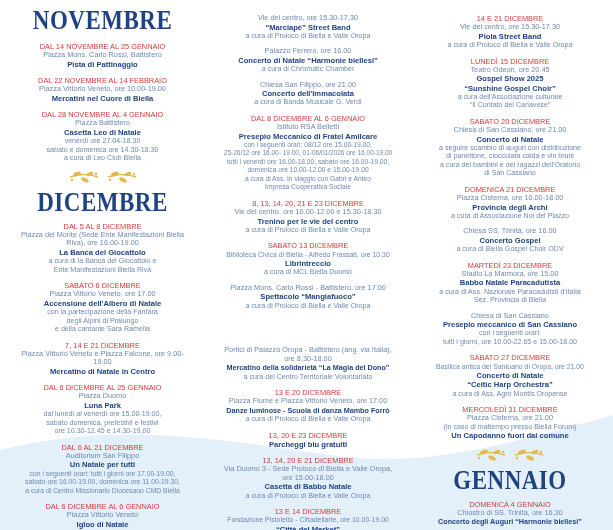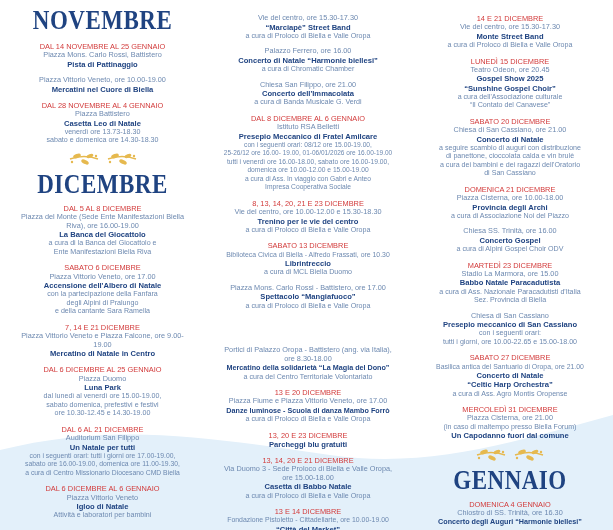--- a/index.html
+++ b/index.html
@@ -45,29 +45,31 @@
   <div class="col col1" style="top:8px;">
     <h1 class="month">NOVEMBRE</h1>
     <div style="height:8px"></div>
 
     <div class="ev">
       <div class="date">DAL 14 NOVEMBRE AL 25 GENNAIO</div>
       <div class="loc">Piazza Mons. Carlo Rossi, Battistero</div>
       <div class="title">Pista di Pattinaggio</div>
     </div>
     <div class="ev">
+      <div class="date">DAL 22 NOVEMBRE AL 14 FEBBRAIO</div>
       <div class="loc">Piazza Vittorio Veneto, ore 10.00-19.00</div>
       <div class="title">Mercatini nel Cuore di Biella</div>
     </div>
     <div class="ev">
       <div class="date">DAL 28 NOVEMBRE AL 4 GENNAIO</div>
       <div class="loc">Piazza Battistero</div>
       <div class="title">Casetta Leo di Natale</div>
-      <div class="note">venerdì ore 13.73-18.30</div>
+      <div class="note">venerdì ore 27.04-18.30</div>
       <div class="note">sabato e domenica ore 14.30-18.30</div>
+      <div class="note">a cura di Leo Club Biella</div>
     </div>
 
     <div class="ornament">
       <svg viewBox="0 0 32 14">
           <path d="M2,7 Q16,2 30,7" stroke="#e6b94e" stroke-width="1.4" fill="none"></path>
           <ellipse cx="9" cy="4" rx="4" ry="2" fill="#e6b94e" transform="rotate(-20 9 4)"></ellipse>
           <ellipse cx="17" cy="10" rx="4" ry="2" fill="#e6b94e" transform="rotate(25 17 10)"></ellipse>
           <ellipse cx="22" cy="4" rx="3.5" ry="1.8" fill="#e6b94e" transform="rotate(-20 22 4)"></ellipse>
           <circle cx="28" cy="4" r="1.2" fill="#e6b94e"></circle>
           <circle cx="4" cy="10" r="1.2" fill="#e6b94e"></circle>
@@ -203,21 +205,21 @@
       <div class="note">a cura di Cittadellarte Fondazione Pistoletto</div>
 
     </div>
 
   </div>
 
   <div class="col col3" style="top:14px;">
     <div class="ev">
       <div class="date">14 e 21 DICEMBRE</div>
       <div class="loc">Vie del centro, ore 15.30-17.30</div>
-      <div class="title">Monte Street Band</div>
+      <div class="title">Piola Street Band</div>
       <div class="note">a cura di Proloco di Biella e Valle Oropa</div>
     </div>
     <div class="ev">
       <div class="date">LUNEDÌ 15 DICEMBRE</div>
       <div class="loc">Teatro Odeon, ore 20.45</div>
       <div class="title">Gospel Show 2025</div>
       <div class="title">“Sunshine Gospel Choir”</div>
       <div class="note">a cura dell'Associazione culturale</div>
       <div class="note">“Il Contato del Canavese”</div>
     </div>
@@ -232,21 +234,21 @@
     </div>
     <div class="ev">
       <div class="date">DOMENICA 21 DICEMBRE</div>
       <div class="loc">Piazza Cisterna, ore 10.00-18.00</div>
       <div class="title">Provincia degli Archi</div>
       <div class="note">a cura di Associazione Noi del Piazzo</div>
     </div>
     <div class="ev">
       <div class="loc">Chiesa SS. Trinità, ore 16.00</div>
       <div class="title">Concerto Gospel</div>
-      <div class="note">a cura di Alpini Gospel Choir ODV</div>
+      <div class="note">a cura di Biella Gospel Choir ODV</div>
     </div>
     <div class="ev">
       <div class="date">MARTEDÌ 23 DICEMBRE</div>
       <div class="loc">Stadio La Marmora, ore 15.00</div>
       <div class="title">Babbo Natale Paracadutista</div>
       <div class="note">a cura di Ass. Nazionale Paracadutisti d'Italia</div>
       <div class="note">Sez. Provincia di Biella</div>
     </div>
     <div class="ev">
       <div class="loc">Chiesa di San Cassiano</div>

